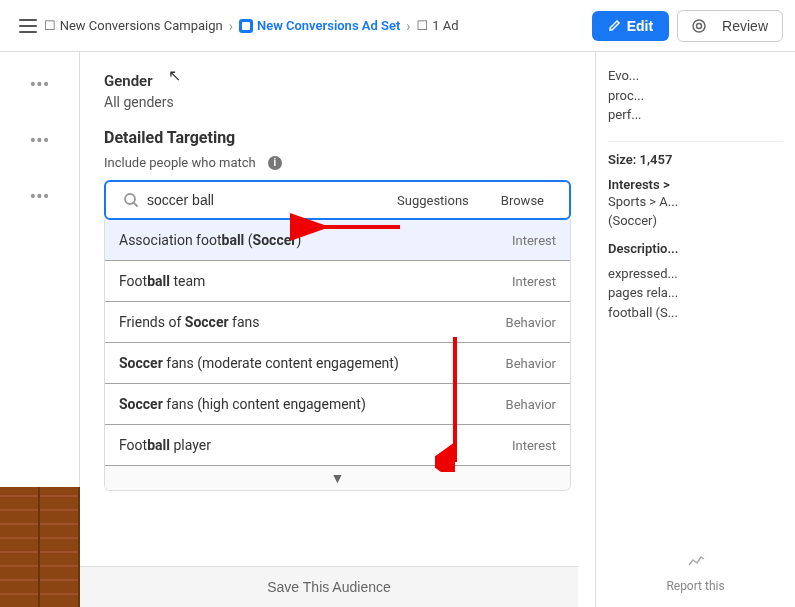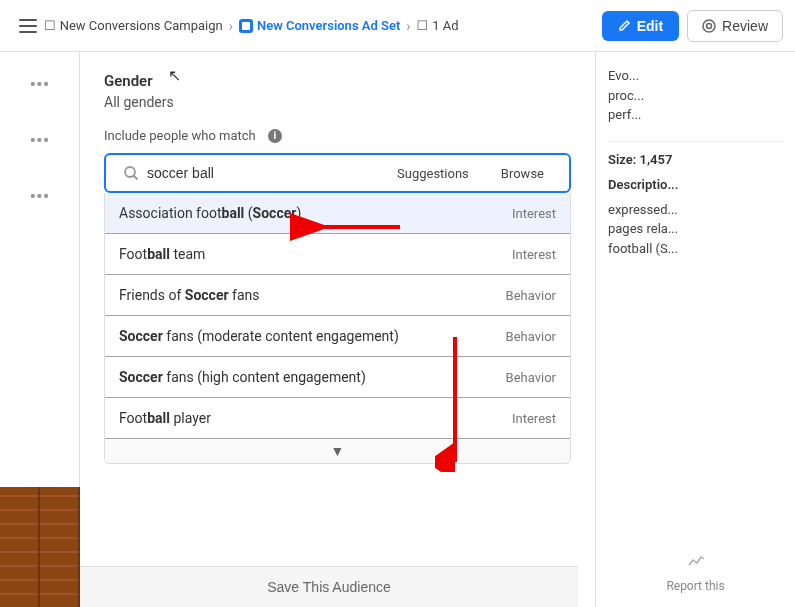--- a/index.html
+++ b/index.html
@@ -91,21 +91,21 @@
       background: #fff;
       color: #444;
       border: 1px solid #ccc;
       border-radius: 6px;
       padding: 7px 14px;
       font-size: 14px;
       font-weight: 500;
       cursor: pointer;
       display: flex;
       align-items: center;
-      gap: 6px;
+      gap: 16px;
     }
 
     
     .main-layout {
       display: flex;
       height: calc(607px - 52px);
     }
 
     
     .sidebar-narrow {
@@ -453,20 +453,21 @@
   </div>
 
   <div class="content-area" style="position:relative;">
 
     <div>
       <div class="section-label">Gender</div>
       <div class="section-value">All genders</div>
     </div>
 
     <div>
+      <div class="detailed-targeting-title">Detailed Targeting</div>
       <div class="include-label">
         <span>Include people who match</span>
         <span class="info-icon">i</span>
       </div>
 
       <div class="search-container">
         <span class="search-icon-container">
           <svg width="16" height="16" viewBox="0 0 16 16" fill="none">
             <circle cx="7" cy="7" r="5" stroke="#999" stroke-width="1.8"></circle>
             <line x1="10.5" y1="10.5" x2="14" y2="14" stroke="#999" stroke-width="1.8" stroke-linecap="round"></line>
@@ -561,20 +562,28 @@
 
   <div class="right-panel" style="position:relative; display:flex; flex-direction:column;">
     <p class="right-panel-text">
       Evo...<br>proc...<br>perf...
     </p>
 
     <div style="border-top: 1px solid #eee; padding-top: 10px; margin-top: 4px;">
       <div class="right-panel-size">Size: 1,457</div>
     </div>
 
+    <div style="margin-top: 10px;">
+      <div style="font-weight:600; font-size:13px; color:#333;">
+        Interests &gt;
+      </div>
+      <div class="right-panel-interests">
+        Sports &gt; A...<br>(Soccer)
+      </div>
+    </div>
 
     <div style="margin-top: 10px;">
       <div style="font-weight:600; font-size:13px; color:#333;">Descriptio...</div>
       <div class="right-panel-description">
         expressed...<br>pages rela...<br>football (S...
       </div>
     </div>
 
     <div style="flex:1;"></div>
 

